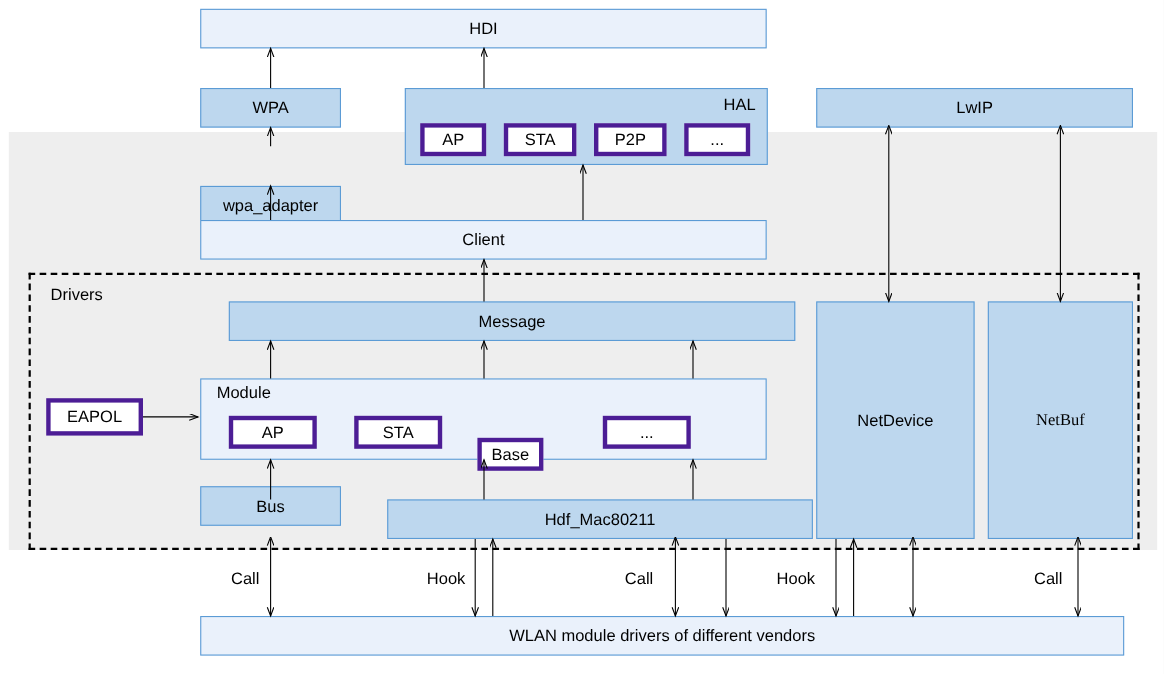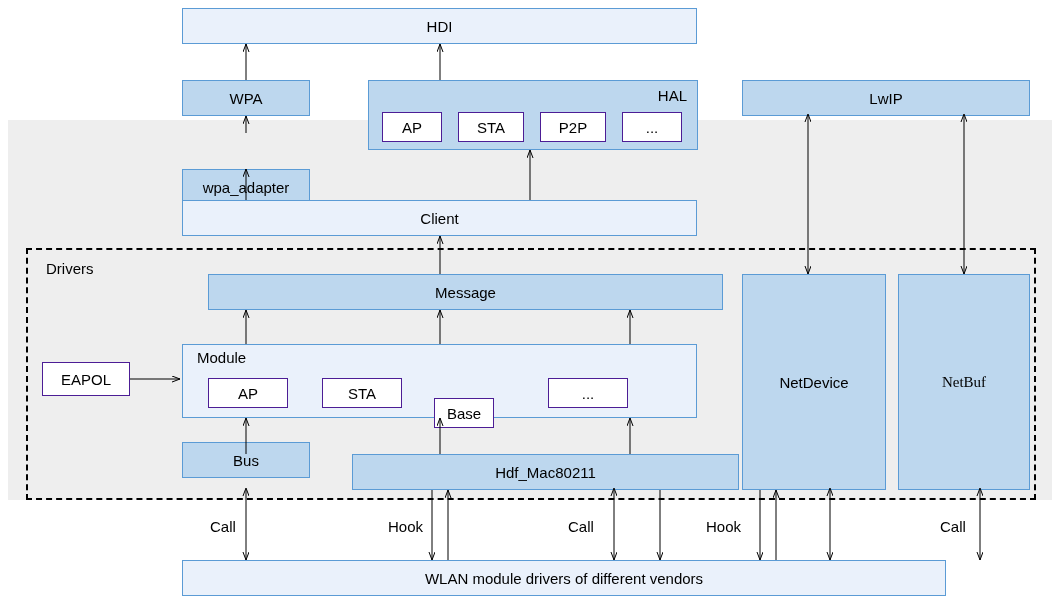--- a/index.html
+++ b/index.html
@@ -23,21 +23,21 @@
     justify-content: center;
   }
   .dark {
     background: #bdd7ee;
   }
   .light {
     background: #eaf1fb;
   }
   .white {
     background: #fff;
-    border: 1px solid #4c1d95;
+    border: 4px solid #4c1d95;
   }
   .gray-bg {
     position: absolute;
     background: #eeeeee;
     border: none;
   }
   .drivers-border {
     position: absolute;
     border: 2px dashed #000;
     background: transparent;
@@ -133,21 +133,21 @@
 </div>
 
 <div class="box dark" style="left:742px; top:274px; width:144px; height:216px;">
   <span>NetDevice</span>
 </div>
 
 <div class="box dark" style="left:898px; top:274px; width:132px; height:216px;font-family:Liberation Serif, serif;">
   <span>NetBuf</span>
 </div>
 
-<div class="box light" style="left:182px; top:560px; width:764px; height:36px;">
+<div class="box light" style="left:182px; top:560px; width:840px; height:36px;">
   <span>WLAN module drivers of different vendors</span>
 </div>
 
 <div class="label" style="left:210px; top:518px;">Call</div>
 <div class="label" style="left:388px; top:518px;">Hook</div>
 <div class="label" style="left:568px; top:518px;">Call</div>
 <div class="label" style="left:706px; top:518px;">Hook</div>
 <div class="label" style="left:940px; top:518px;">Call</div>
 
 <svg class="arrows">

